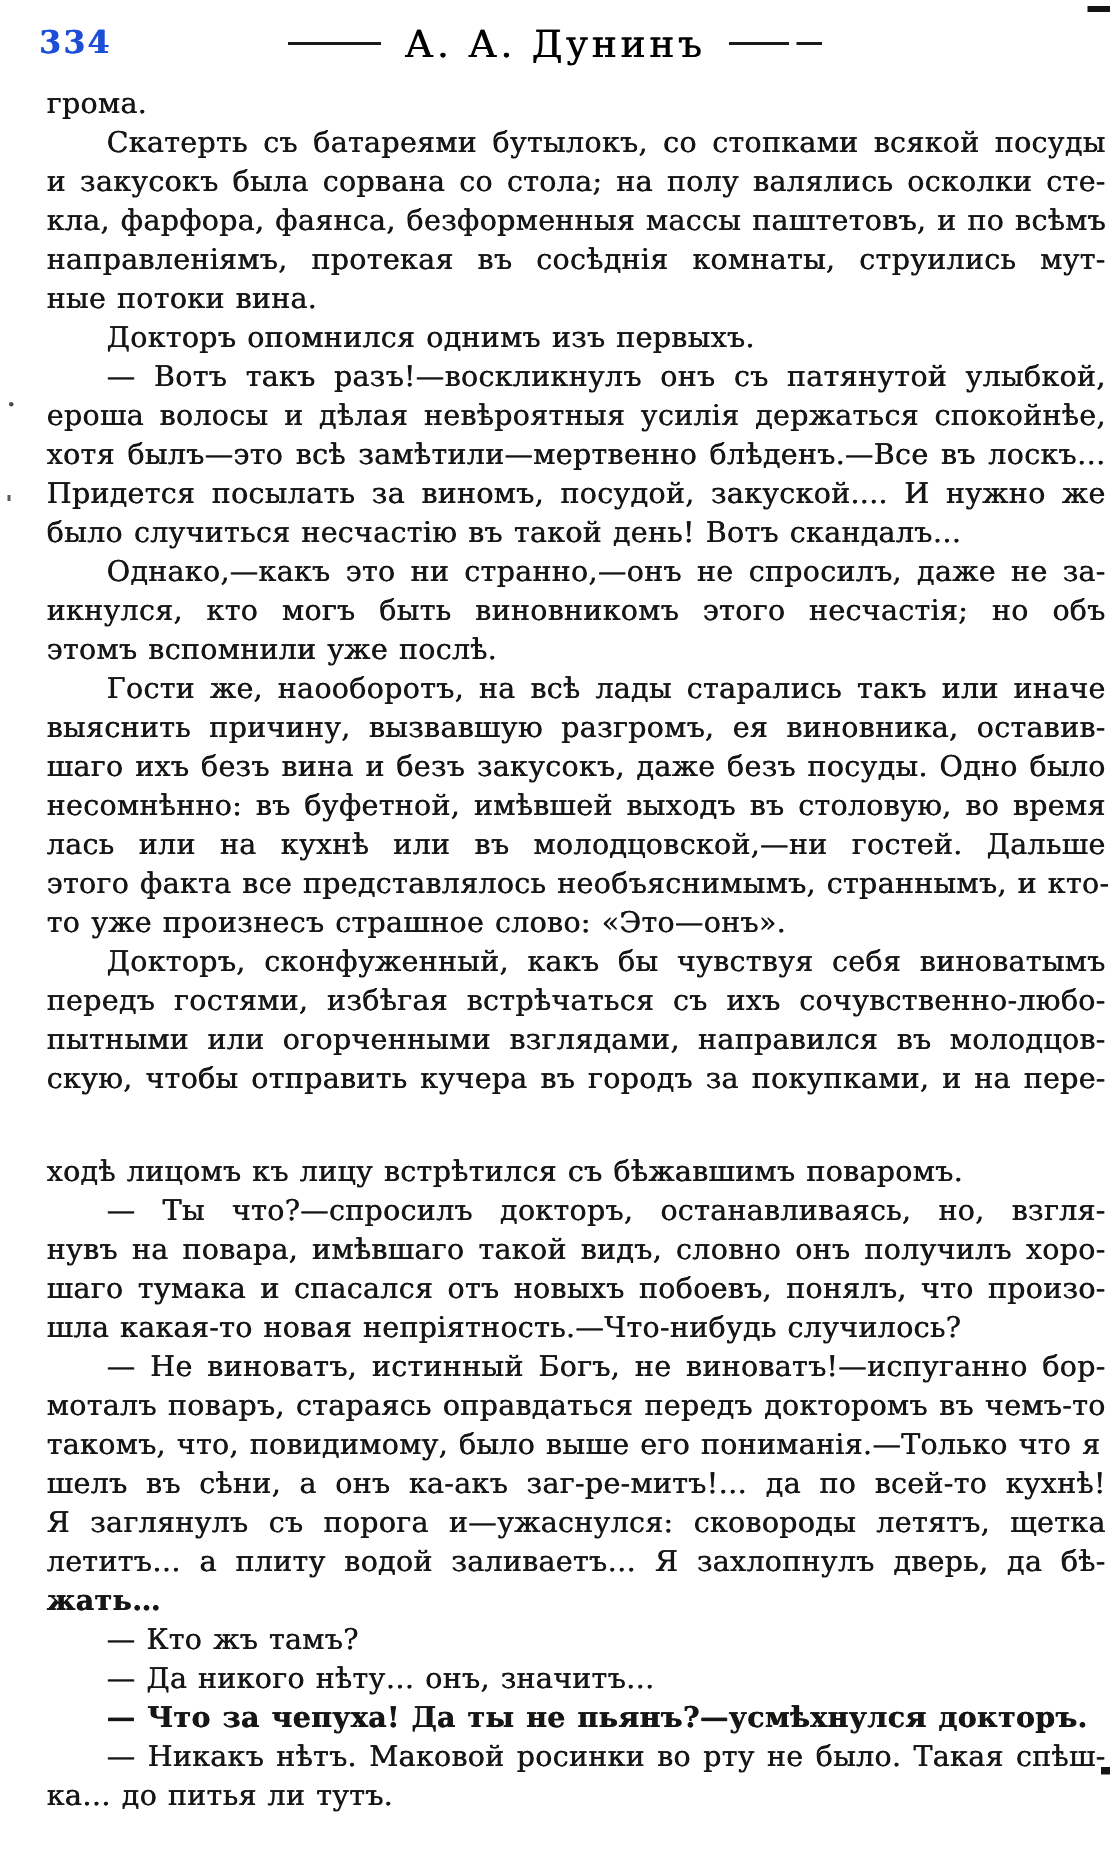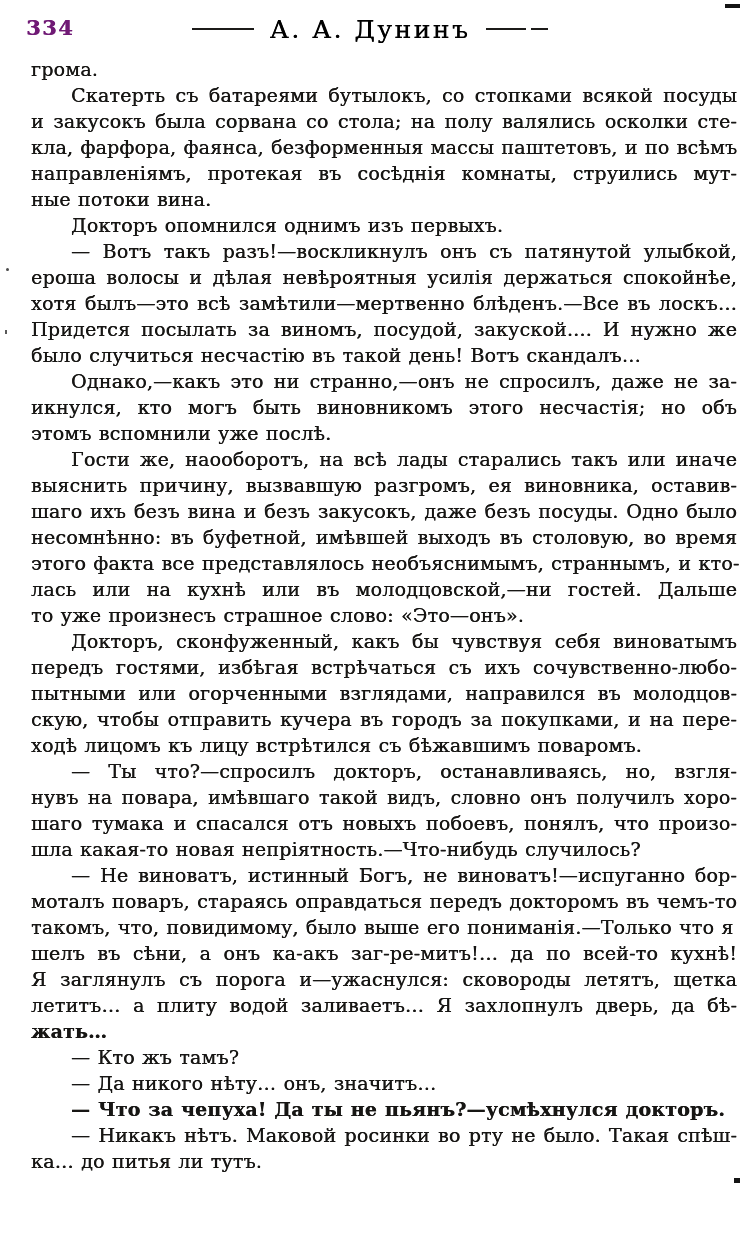--- a/index.html
+++ b/index.html
@@ -9,21 +9,21 @@
     -webkit-font-smoothing:antialiased;
   }
   .page{
     position:relative;width:740px;height:1237px;background:#ffffff;
     color:#151412;overflow:hidden;
   }
   
   .page-header{position:absolute;top:12px;left:0;width:740px;height:34px;}
   .page-number{
     position:absolute;left:26px;top:3px;
-    font-size:21px;font-weight:bold;letter-spacing:1.5px;color:#701a75;
+    font-size:21px;font-weight:bold;letter-spacing:1.5px;color:#1d4ed8;
     text-shadow:0.4px 0 0 currentColor;
   }
   .running-title{
     position:absolute;left:0;right:0;top:0;height:34px;
     display:flex;justify-content:center;align-items:center;gap:16px;
   }
   .running-title .title-text{
     font-size:25px;letter-spacing:2.5px;color:#000000;
     text-shadow:0.4px 0 0 currentColor;
   }
@@ -95,30 +95,30 @@
       <div class="para">
         <div class="line pf">Однако,—какъ это ни странно,—онъ не спросилъ, даже не за-</div>
         <div class="line">икнулся, кто могъ быть виновникомъ этого несчастія; но объ</div>
         <div class="line pl" style="white-space: normal;">этомъ вспомнили уже послѣ.</div>
       </div>
       <div class="para">
         <div class="line pf">Гости же, наооборотъ, на всѣ лады старались такъ или иначе</div>
         <div class="line">выяснить причину, вызвавшую разгромъ,  ея виновника, оставив-</div>
         <div class="line">шаго ихъ безъ вина и безъ закусокъ, даже безъ посуды. Одно было</div>
         <div class="line">несомнѣнно: въ буфетной, имѣвшей выходъ въ столовую, во время</div>
+        <div class="line">лась или на кухнѣ  или въ молодцовской,—ни гостей. Дальше</div>
         <div class="line">этого факта все представлялось необъяснимымъ, страннымъ, и кто-</div>
-        <div class="line">лась или на кухнѣ  или въ молодцовской,—ни гостей. Дальше</div>
         <div class="line pl" style="white-space: normal;">то уже произнесъ страшное слово: «Это—онъ».</div>
       </div>
       <div class="para">
         <div class="line pf">Докторъ, сконфуженный, какъ бы чувствуя себя виноватымъ</div>
         <div class="line">передъ гостями, избѣгая встрѣчаться съ ихъ сочувственно-любо-</div>
         <div class="line">пытными или огорченными взглядами, направился въ молодцов-</div>
         <div class="line">скую, чтобы отправить кучера въ городъ за покупками, и на пере-</div>
-        <div class="line pl" style="white-space: normal;">ходѣ лицомъ къ лицу встрѣтился съ бѣжавшимъ поваромъ.</div>
+        <div class="line pl" style="white-space: normal; margin-top: 36px;">ходѣ лицомъ къ лицу встрѣтился съ бѣжавшимъ поваромъ.</div>
       </div>
       <div class="para">
         <div class="line pf">— Ты что?—спросилъ докторъ, останавливаясь, но, взгля-</div>
         <div class="line">нувъ на повара, имѣвшаго такой видъ, словно онъ получилъ хоро-</div>
         <div class="line">шаго тумака и спасался отъ новыхъ побоевъ, понялъ, что произо-</div>
         <div class="line pl" style="white-space: normal;">шла какая-то новая непріятность.—Что-нибудь случилось?</div>
       </div>
       <div class="para">
         <div class="line pf">— Не виноватъ, истинный Богъ,  не виноватъ!—испуганно бор-</div>
         <div class="line">моталъ поваръ, стараясь оправдаться передъ докторомъ въ чемъ-то</div>

